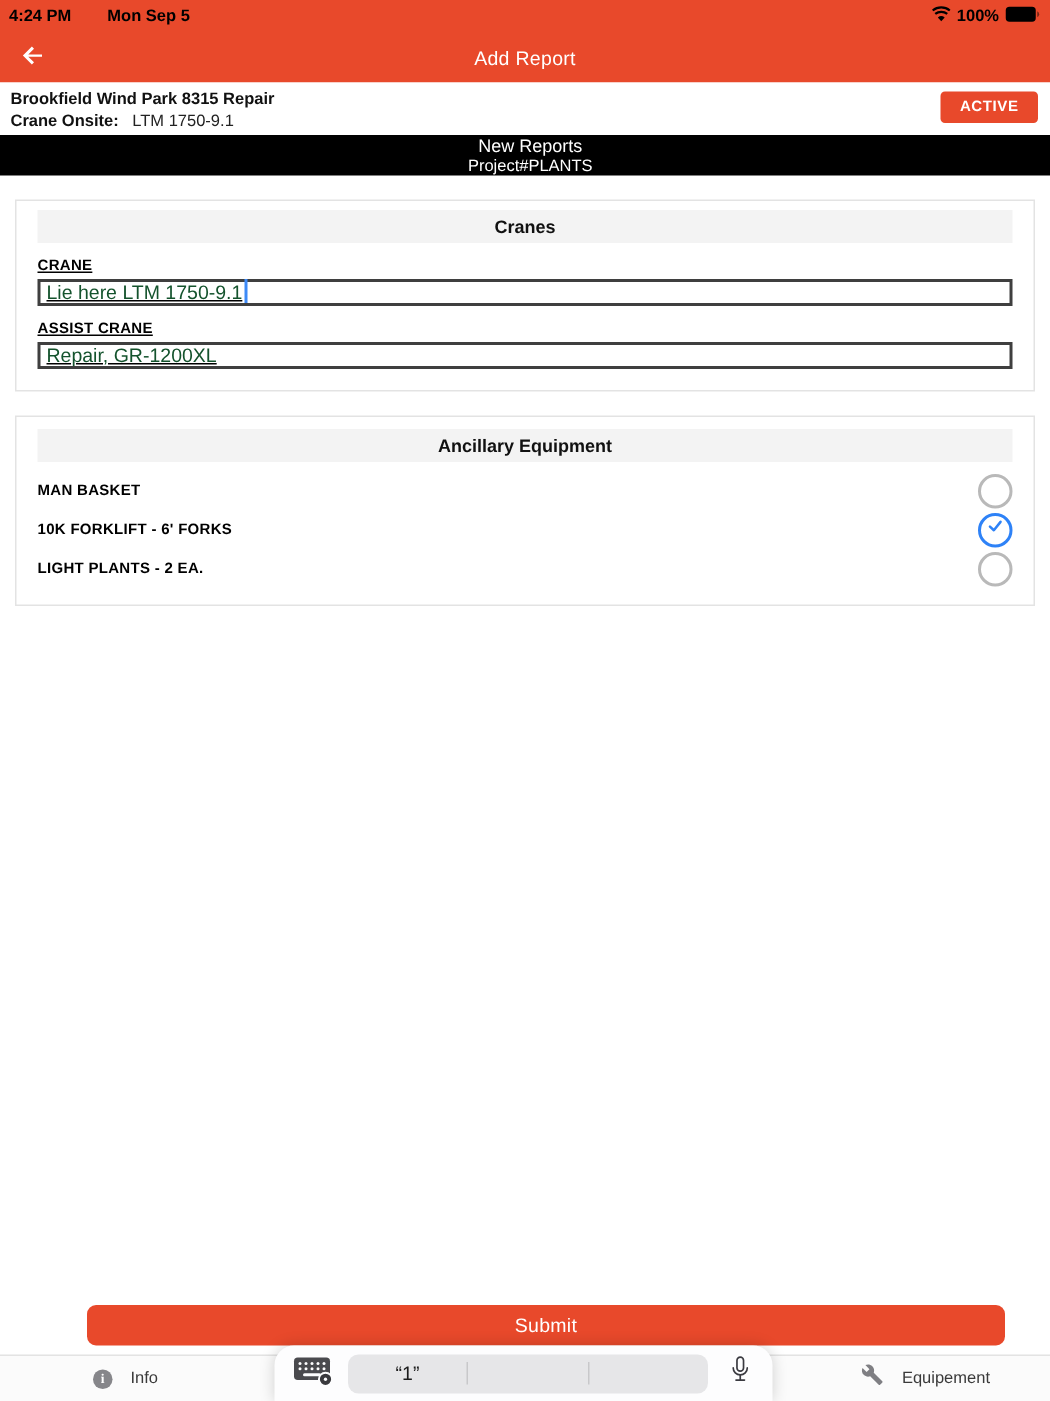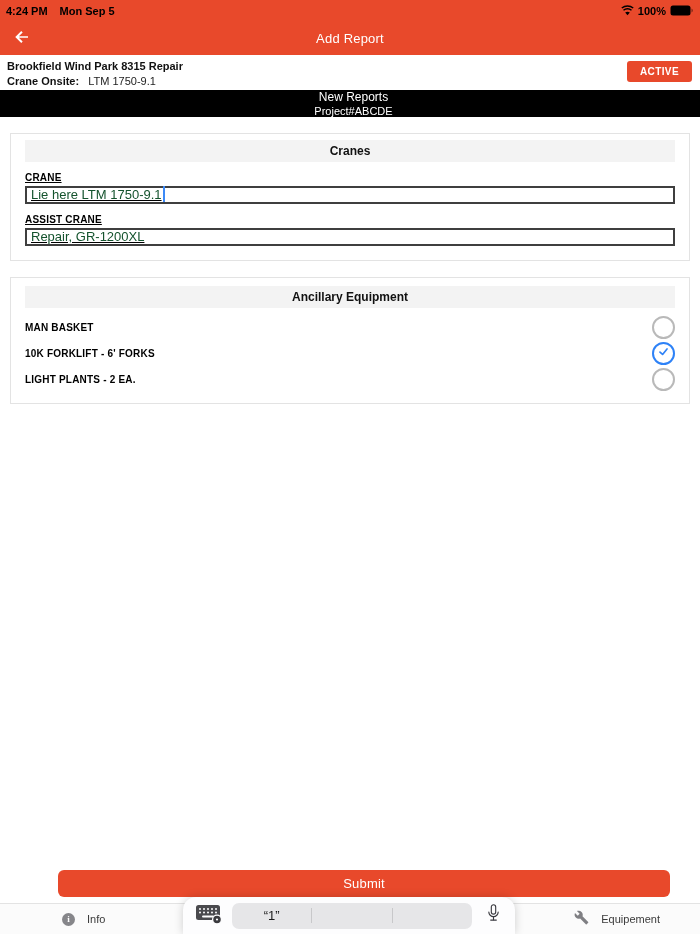--- a/index.html
+++ b/index.html
@@ -18,21 +18,21 @@
     overflow:hidden;
     -webkit-font-smoothing:antialiased;
   }
   
   .statusbar{
     position:absolute;top:0;left:0;right:0;height:22px;
     background:var(--orange);
     display:flex;align-items:center;justify-content:space-between;
     padding:0 6px;color:#000;font-size:11px;font-weight:bold;
   }
-  .statusbar .left{display:flex;gap:12px;align-items:center;}
+  .statusbar .left{display:flex;gap:24px;align-items:center;}
   .statusbar .right{display:flex;gap:4px;align-items:center;}
   .navbar{
     position:absolute;top:22px;left:0;right:0;height:33px;
     background:var(--orange);
   }
   .back-btn{
     position:absolute;left:10px;top:5px;width:24px;height:24px;
     display:flex;align-items:center;justify-content:center;cursor:pointer;
   }
   .nav-title{
@@ -187,21 +187,21 @@
     <div class="crane-onsite">
       <span class="lbl">Crane Onsite:</span>
       <span class="val">LTM 1750-9.1</span>
     </div>
   </div>
   <div class="active-badge">ACTIVE</div>
 </div>
 
 <div class="black-bar">
   <span class="left">New Reports</span>
-  <span class="right">Project#ABCDE</span>
+  <span class="right">Project#PLANTS</span>
 </div>
 
 <div class="section cranes">
   <div class="section-header">Cranes</div>
   <div class="field-block">
     <div class="field-label">CRANE</div>
     <div class="field-input">
       <span>Lie here LTM 1750-9.1</span>
         <span class="caret"></span>
     </div>

